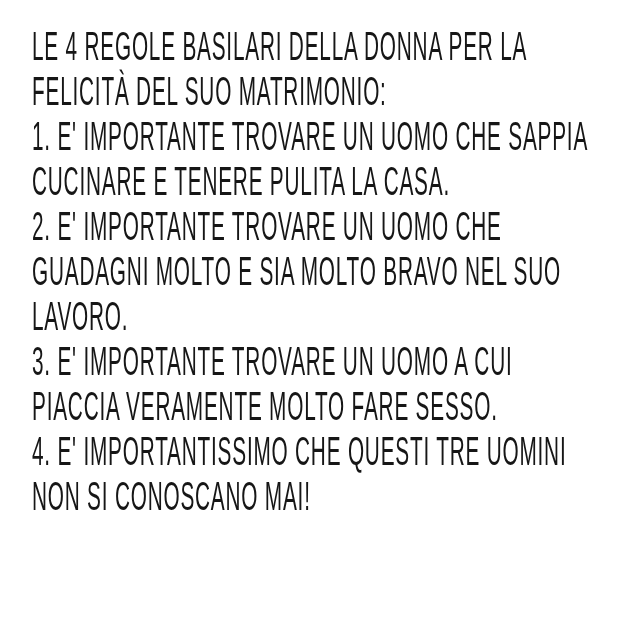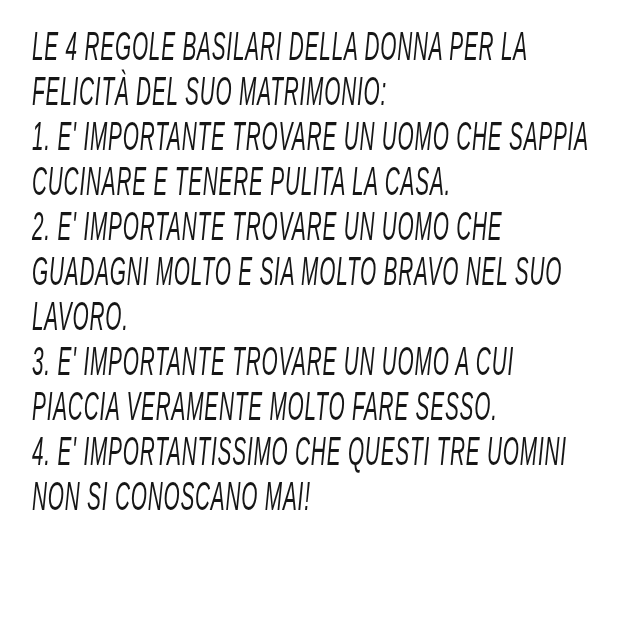--- a/index.html
+++ b/index.html
@@ -7,21 +7,20 @@
     padding: 0;
   }
   body {
     width: 624px;
     height: 624px;
     background: #ffffff;
     overflow: hidden;
   }
   .text-block {
     padding: 24px 0 0 32px;
-    font-style: italic;
   }
   .line {
     font-family: "Liberation Sans", sans-serif;
     font-size: 40px;
     line-height: 45px;
     font-weight: 400;
     color: #161616;
     letter-spacing: 1.5px;
     white-space: nowrap;
     transform: scaleX(0.52);

